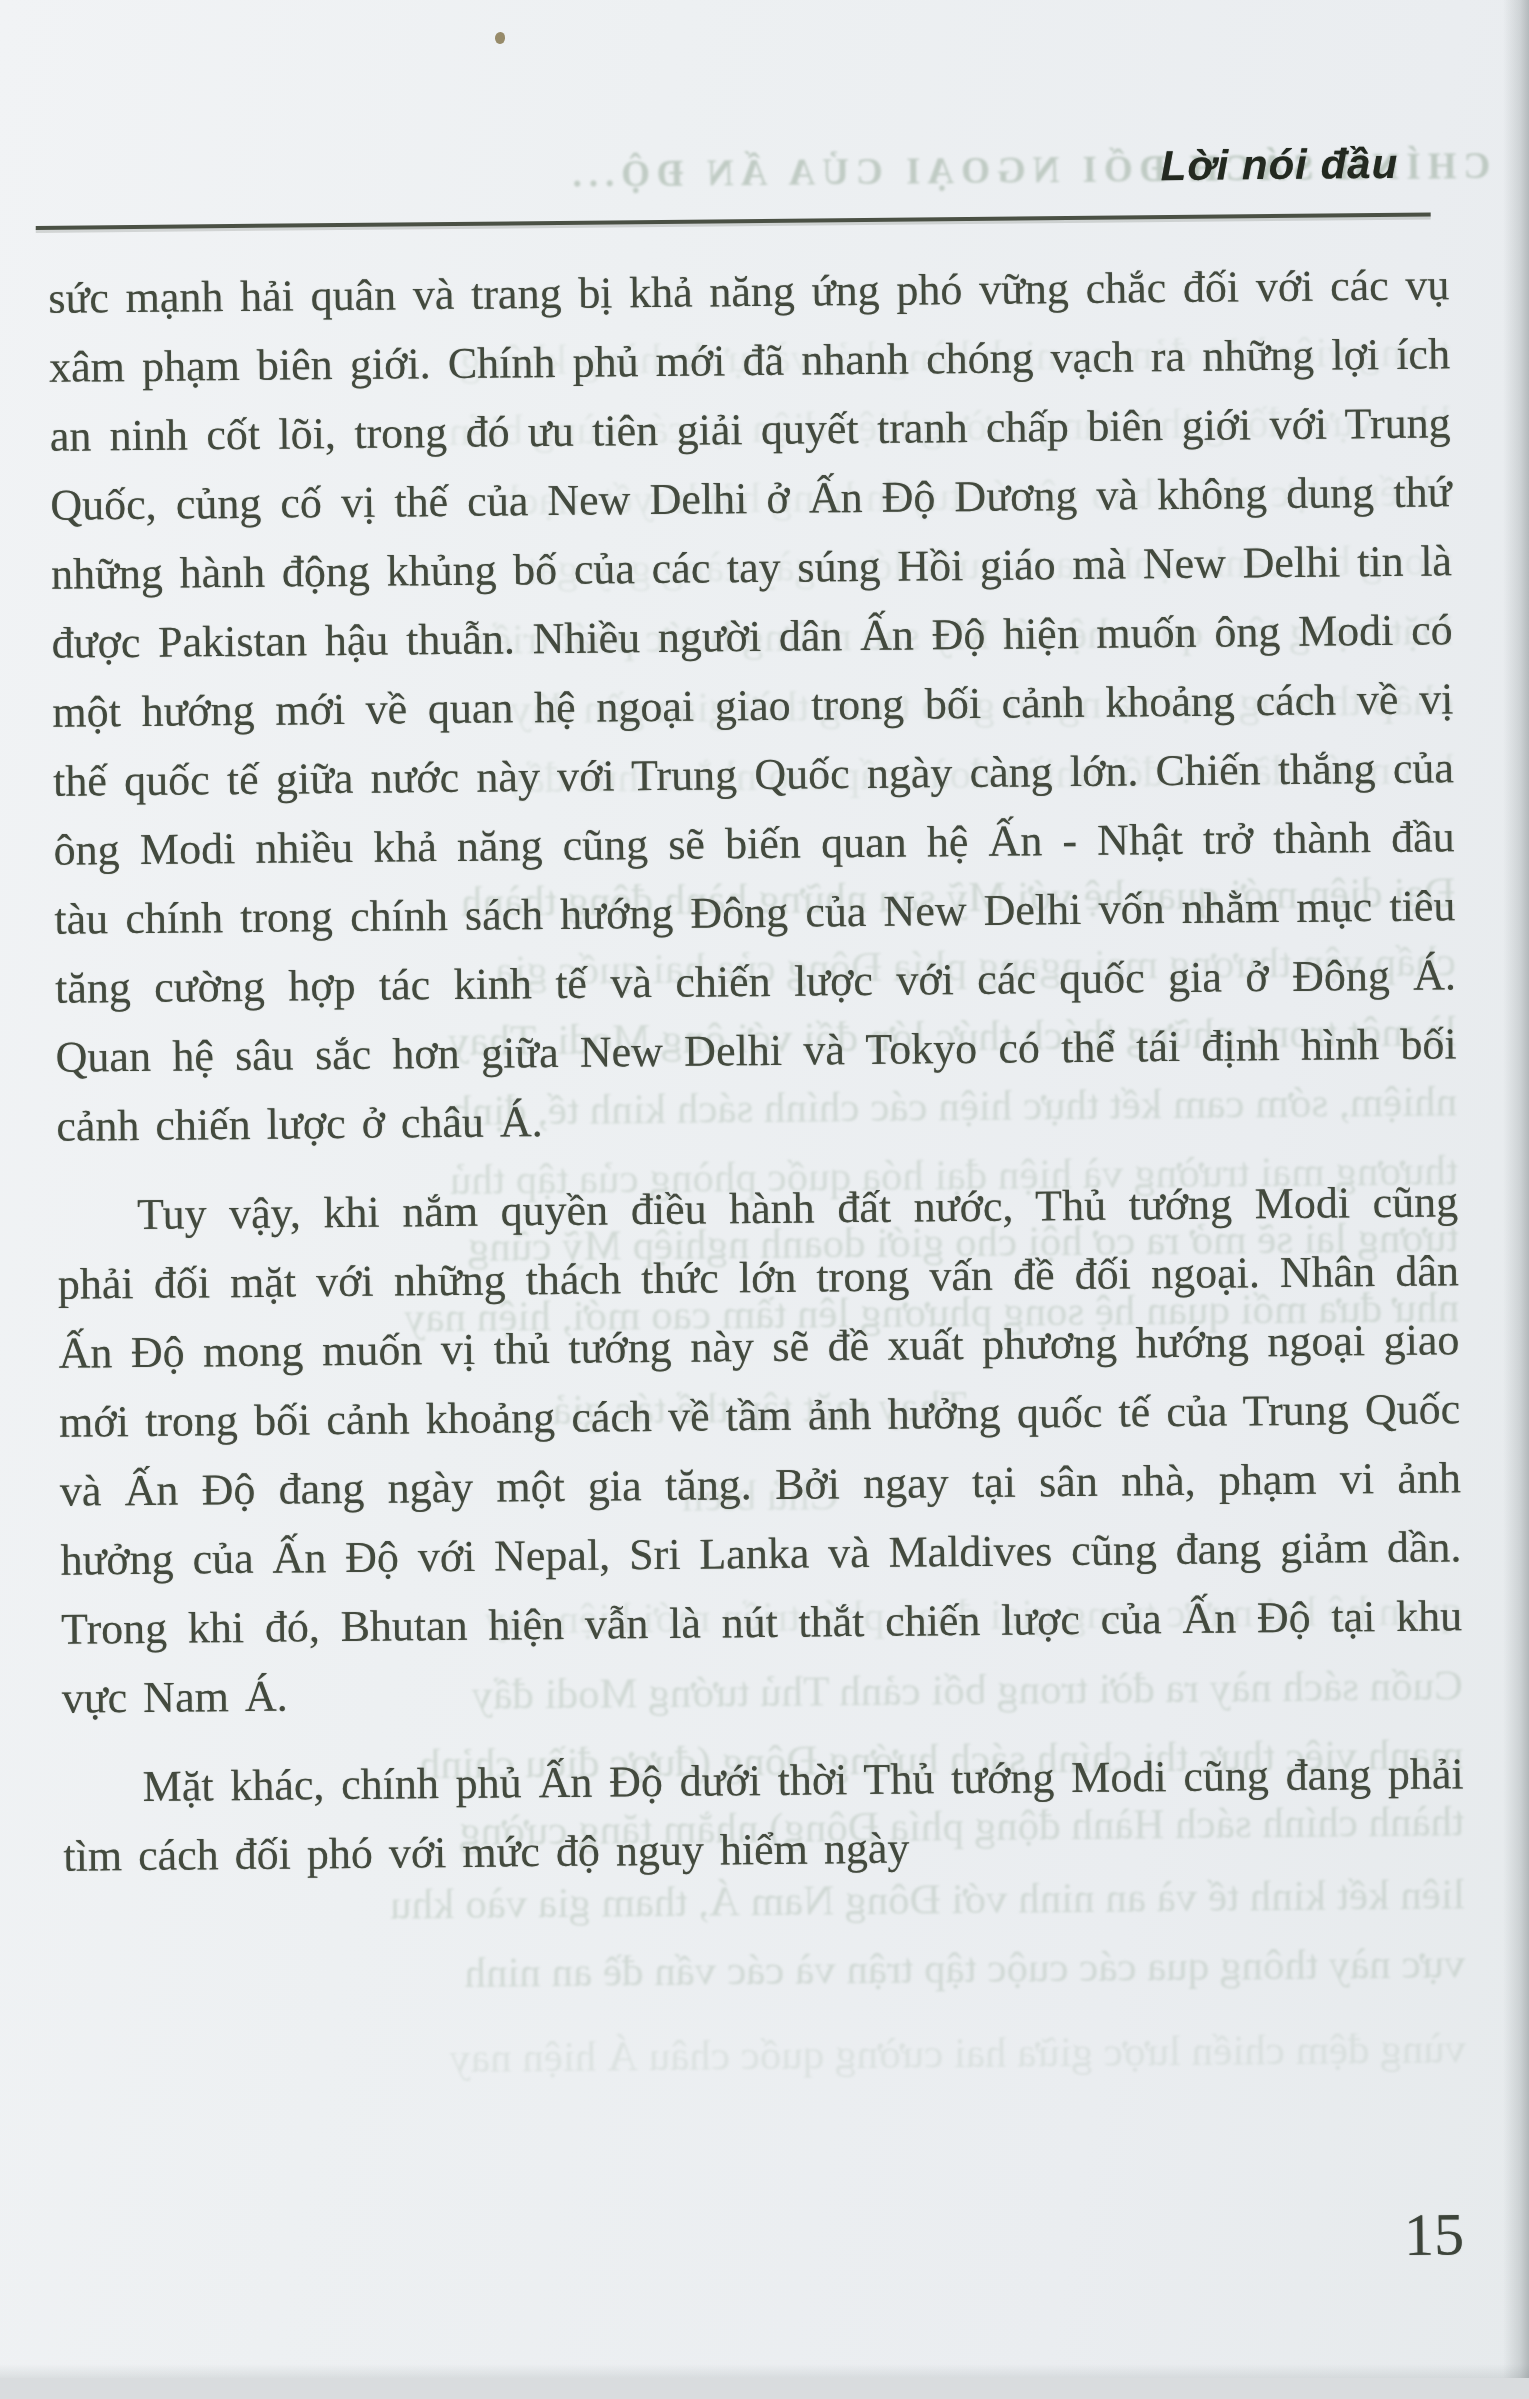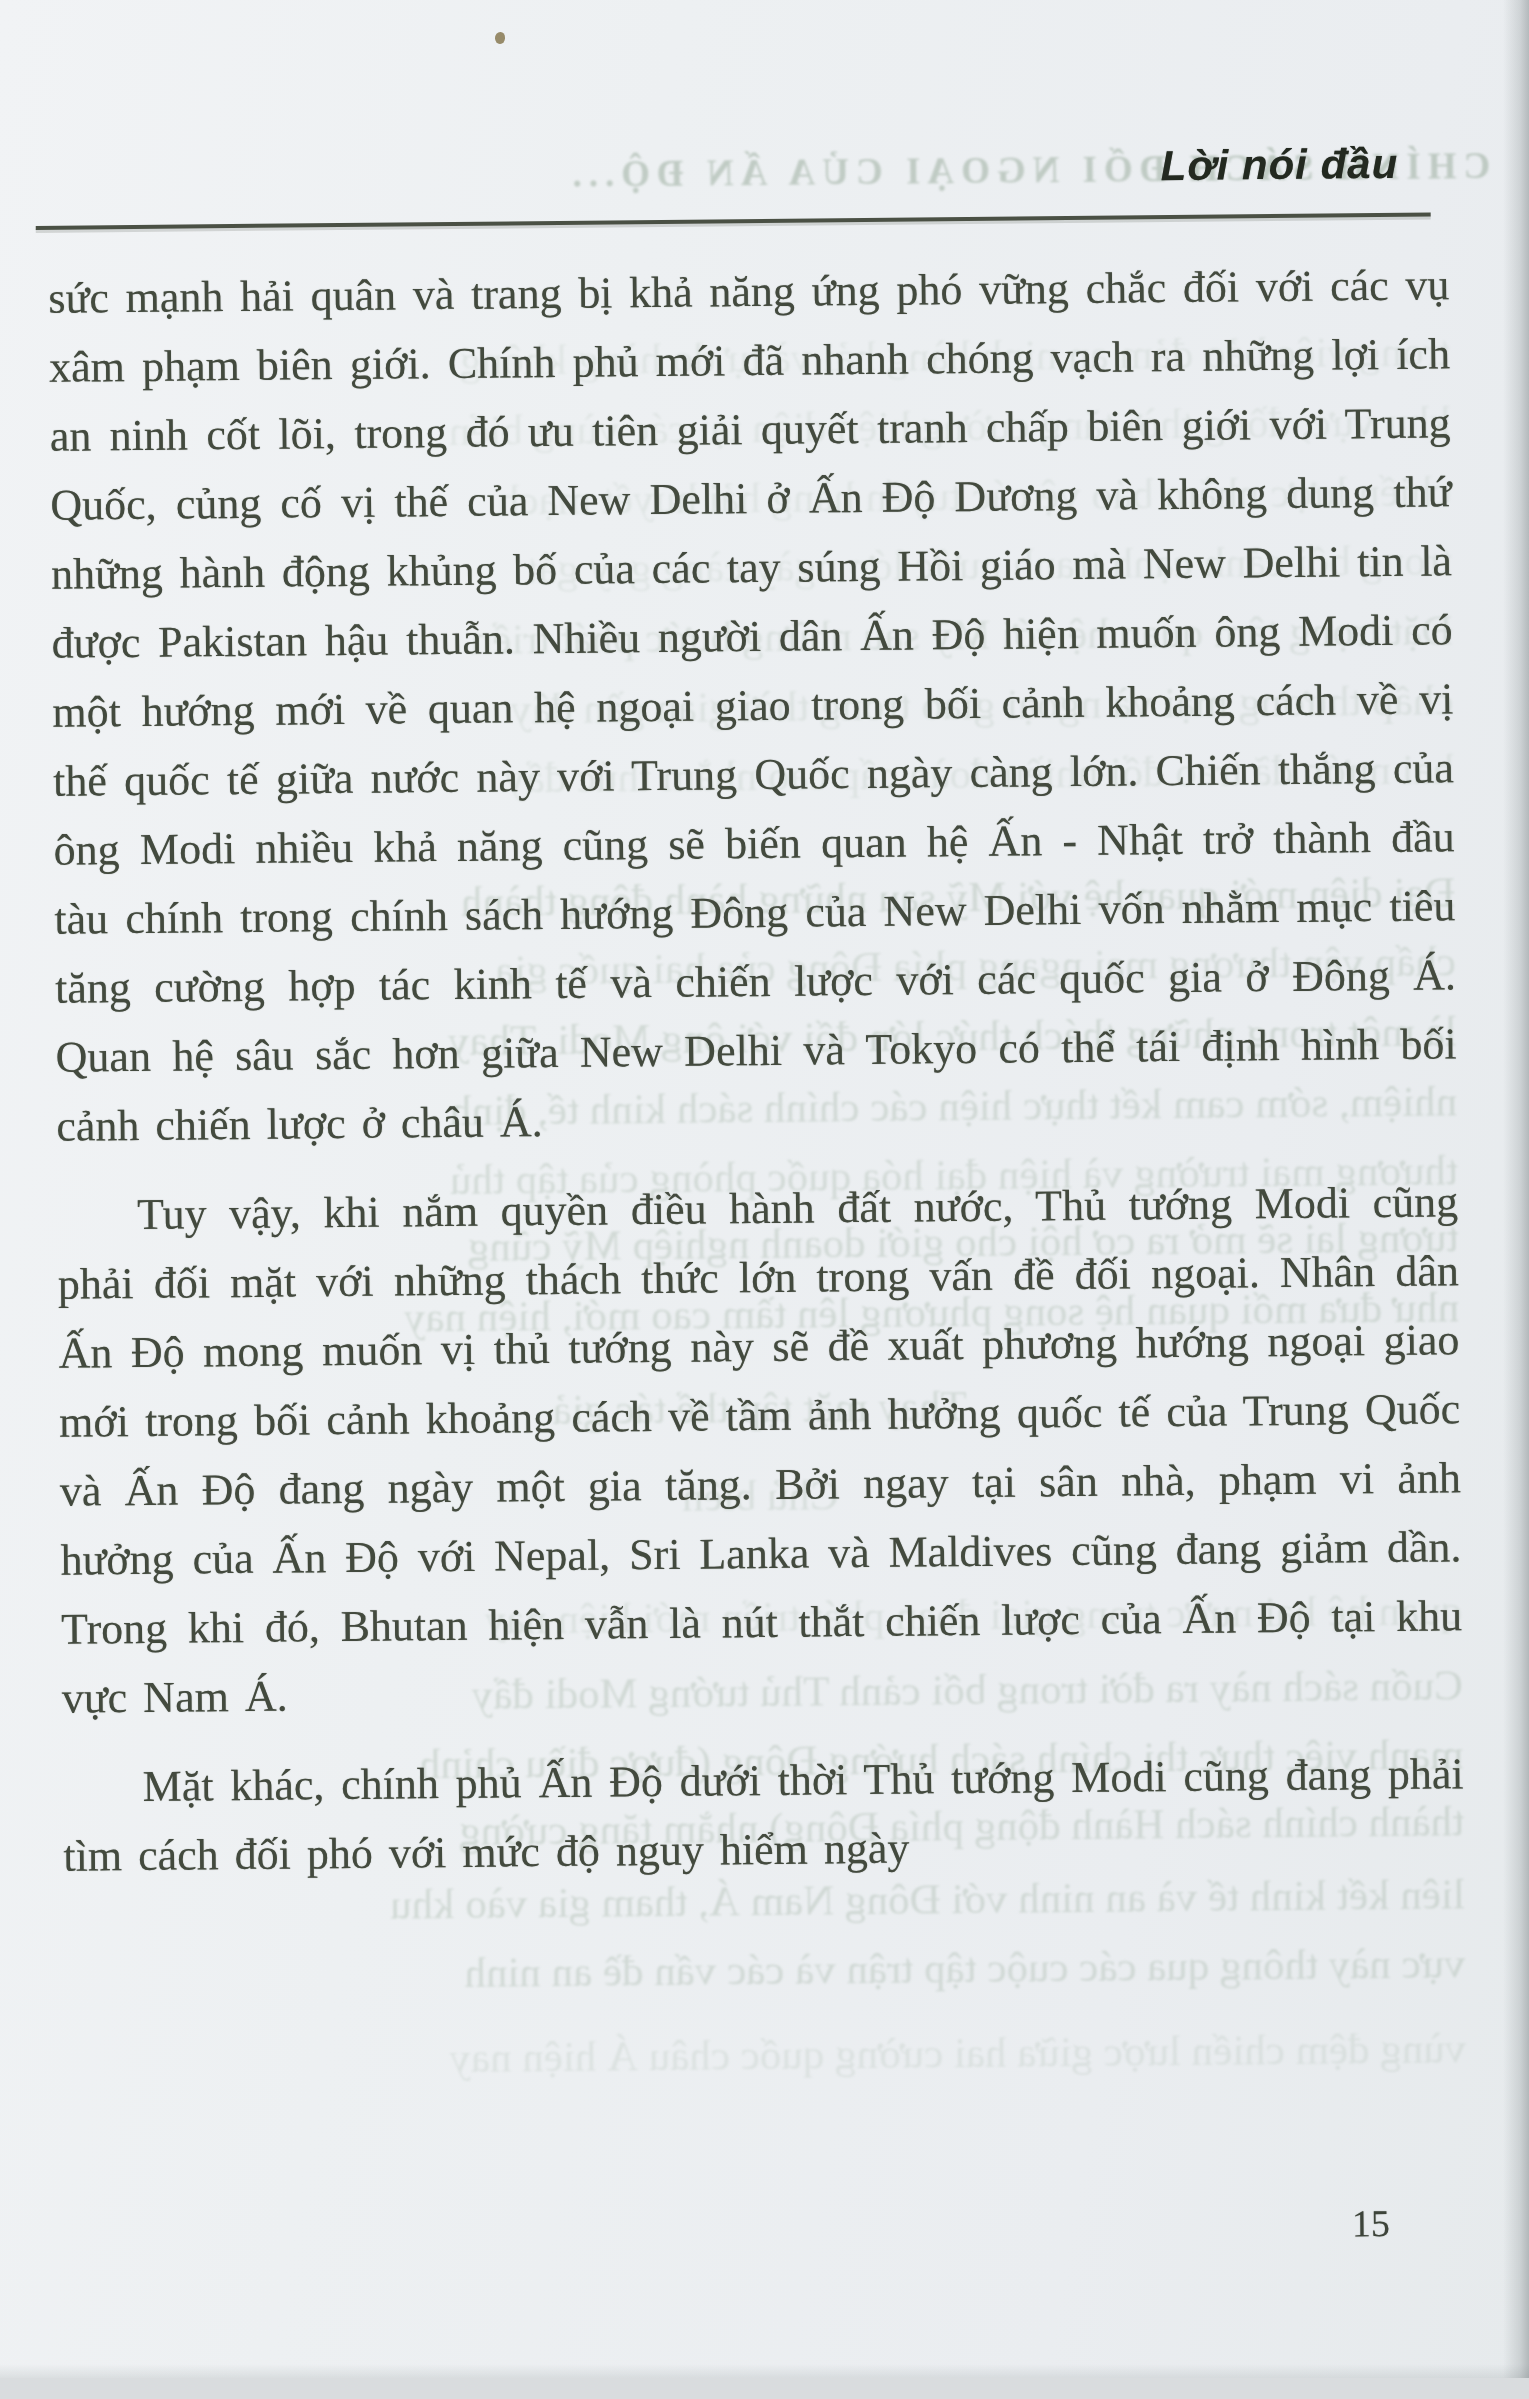--- a/index.html
+++ b/index.html
@@ -84,22 +84,22 @@
     text-align: justify;
     word-spacing: 5px;
     text-shadow: 0 0 1px rgba(60,68,55,0.55);
   }
   .para { margin: 0 0 20px 0; }
   .para.indent { text-indent: 80px; }
   
   .page-number {
     position: absolute;
     top: 2207px;
-    left: 1342px;
-    font-size: 38px;
+    left: 1394px;
+    font-size: 60px;
     color: #3d443a;
     text-shadow: 0 0 1px rgba(60,68,55,0.5);
   }
   
   .edge-shadow-right {
     position: absolute;
     top: 0; right: 0;
     width: 26px; height: 100%;
     background: linear-gradient(to right, rgba(100,110,112,0) 0%, rgba(100,110,112,0.20) 65%, rgba(78,88,90,0.34) 100%);
   }

